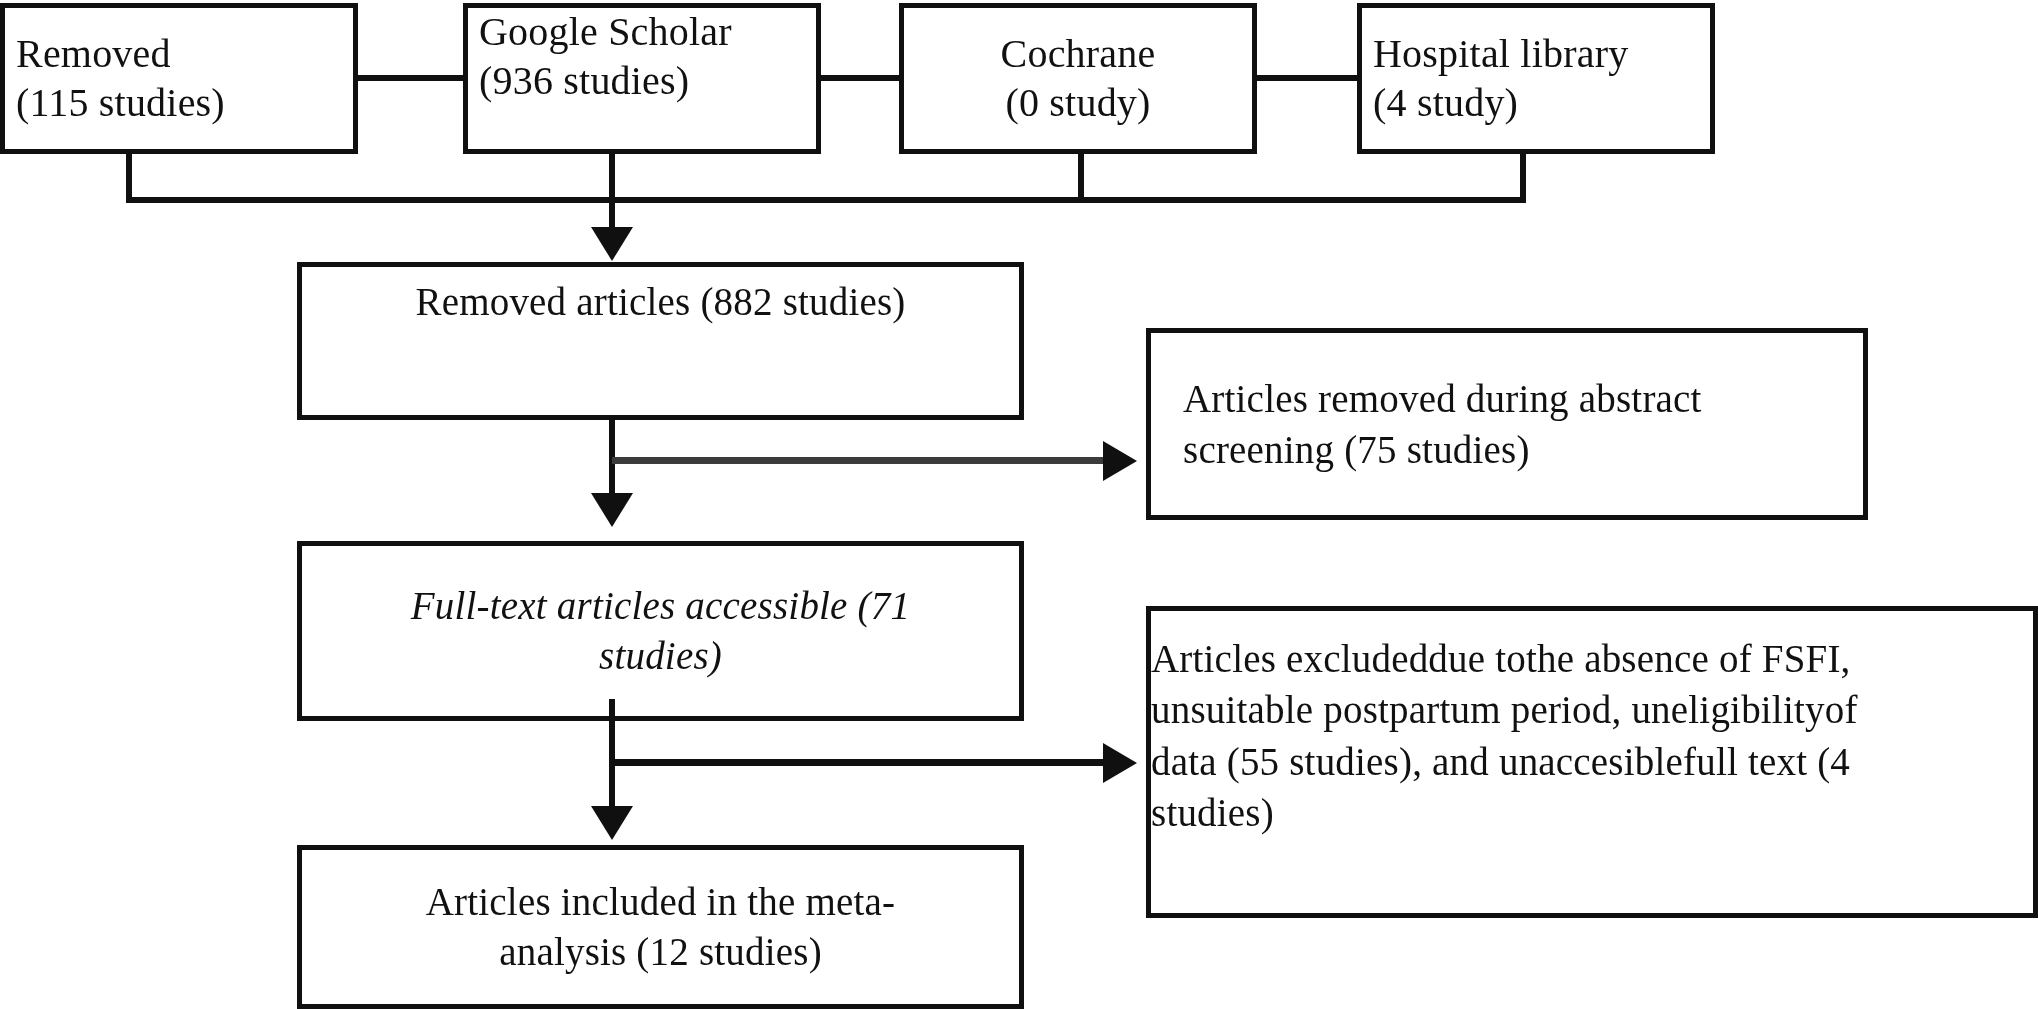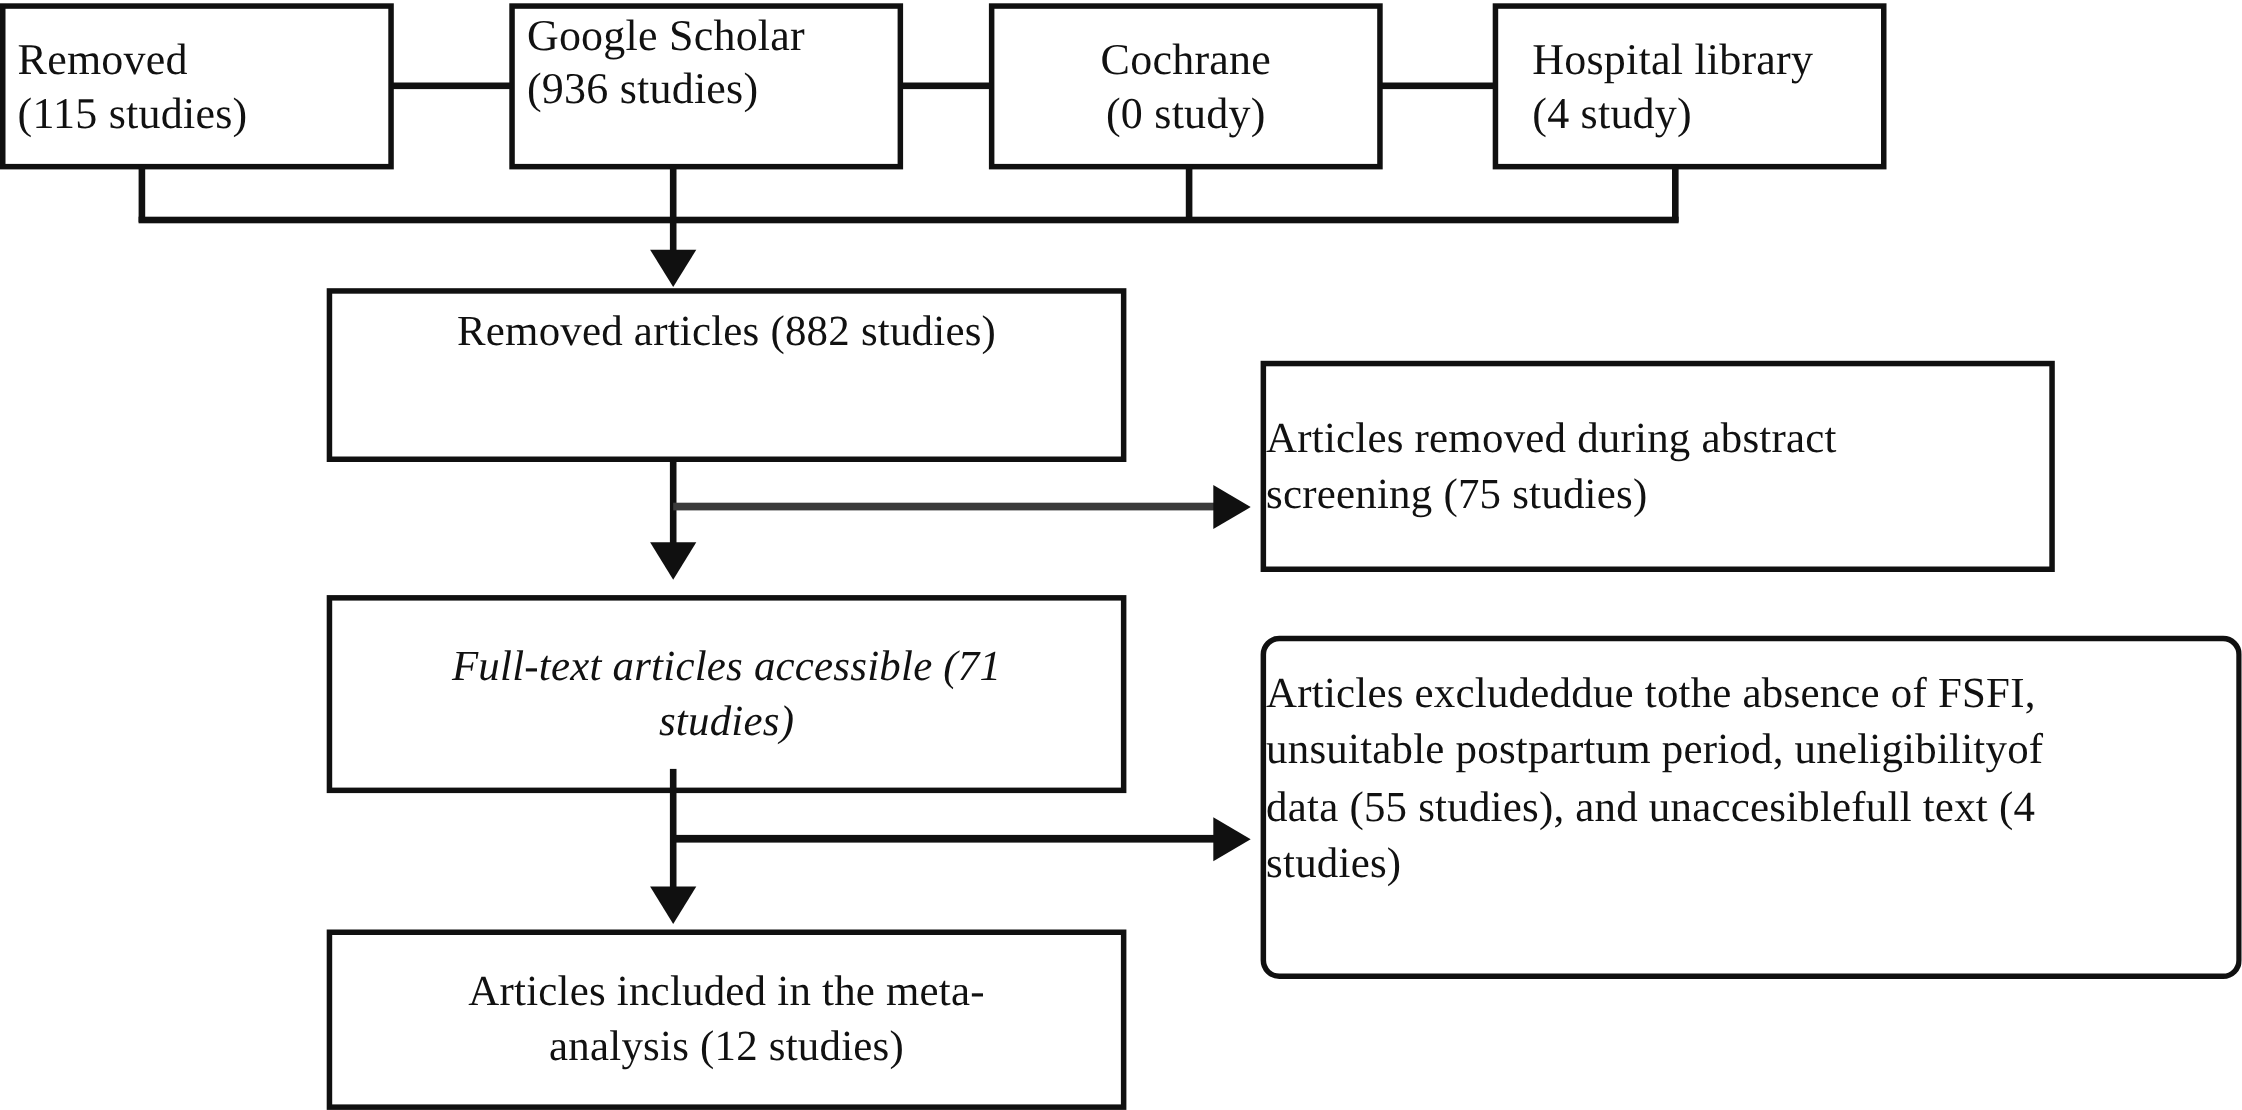--- a/index.html
+++ b/index.html
@@ -104,21 +104,21 @@
   </div>
 
   <div class="box src" style="left:463px; top:3px; width:358px; height:151px; justify-content:flex-start;">
     <div class="txt"><span>Google Scholar</span><br><span>(936 studies)</span></div>
   </div>
 
   <div class="box src center-txt" style="left:899px; top:3px; width:358px; height:151px; justify-content:center;">
     <div class="txt"><span>Cochrane</span><br><span>(0 study)</span></div>
   </div>
 
-  <div class="box src" style="left:1357px; top:3px; width:358px; height:151px; justify-content:center;padding-left:20px;">
+  <div class="box src" style="left:1357px; top:3px; width:358px; height:151px; justify-content:center;">
     <div class="txt"><span>Hospital library</span><br><span>(4 study)</span></div>
   </div>
 
   <div class="hline" style="left:356px; top:75px; width:110px; height:6px;"></div>
   <div class="hline" style="left:818px; top:75px; width:84px; height:6px;"></div>
   <div class="hline" style="left:1254px; top:75px; width:106px; height:6px;"></div>
 
   <div class="vline thin" style="left:126px; top:150px; width:6px; height:52px;"></div>
   <div class="vline thin" style="left:1078px; top:150px; width:6px; height:52px;"></div>
   <div class="vline thin" style="left:1520px; top:150px; width:6px; height:52px;"></div>
@@ -147,25 +147,25 @@
   <div class="arrow-down" style="left:591px; top:806px;"></div>
 
   <div class="hline" style="left:612px; top:759px; width:494px; height:7px;"></div>
   <div class="arrow-right" style="left:1103px; top:743px;"></div>
 
   <div class="box mid center-v" style="left:297px; top:845px; width:727px; height:164px;">
     <div class="txt">Articles included in the meta-
 analysis (12 studies)</div>
   </div>
 
-  <div class="box side" style="left:1146px; top:328px; width:722px; height:192px; justify-content:center;">
+  <div class="box side" style="left:1146px; top:328px; width:722px; height:192px; justify-content:center;padding-left:32px;">
     <div class="txt">Articles removed during abstract
 screening (75 studies)</div>
   </div>
 
-  <div class="box side" style="left:1146px; top:578px; width:892px; height:312px;border-radius:17px;">
+  <div class="box side" style="left:1146px; top:606px; width:892px; height:312px;">
     <div class="txt" style="padding-top:22px;">Articles excludeddue tothe absence of FSFI,
 unsuitable postpartum period, uneligibilityof
 data (55 studies), and unaccesiblefull text (4
 studies)</div>
   </div>
 
 </div>
 
 </body></html>

